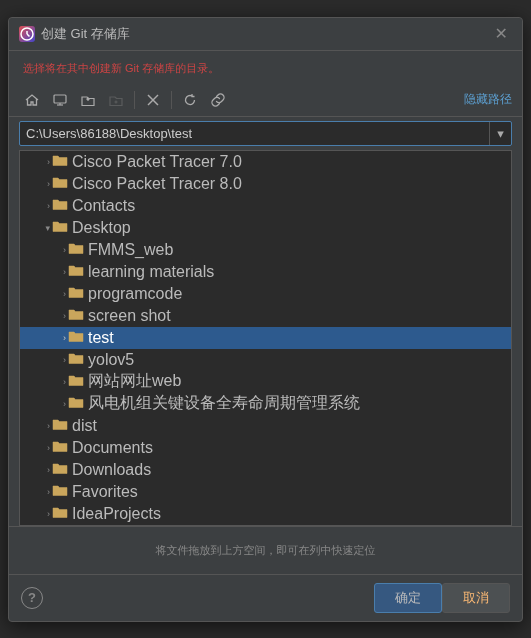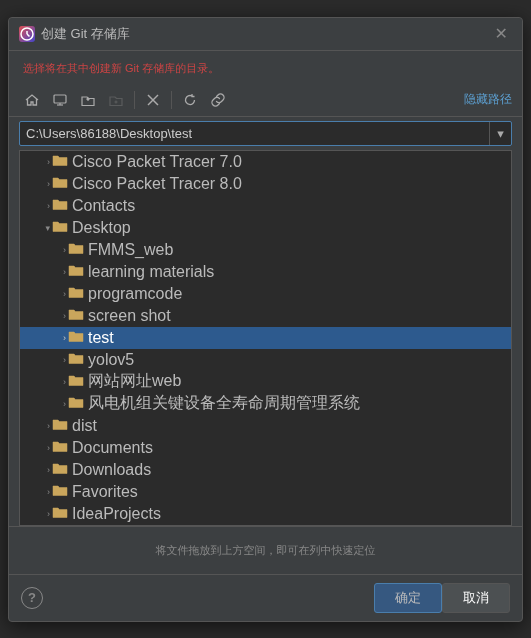--- a/index.html
+++ b/index.html
@@ -200,21 +200,21 @@
       font-family: inherit;
       border: 1px solid #555;
     }
     .btn-primary {
       background: #365880;
       color: #bbbbbb;
       border-color: #4a7eac;
     }
     .btn-default {
       background: #4c5052;
-      color: #ffffff;
+      color: #fdba74;
     }
   </style>
 </head>
 <body>
 
 <div class="dialog">
 
   <div class="title-bar">
     <div class="title-bar-left">
       <div class="title-icon">

